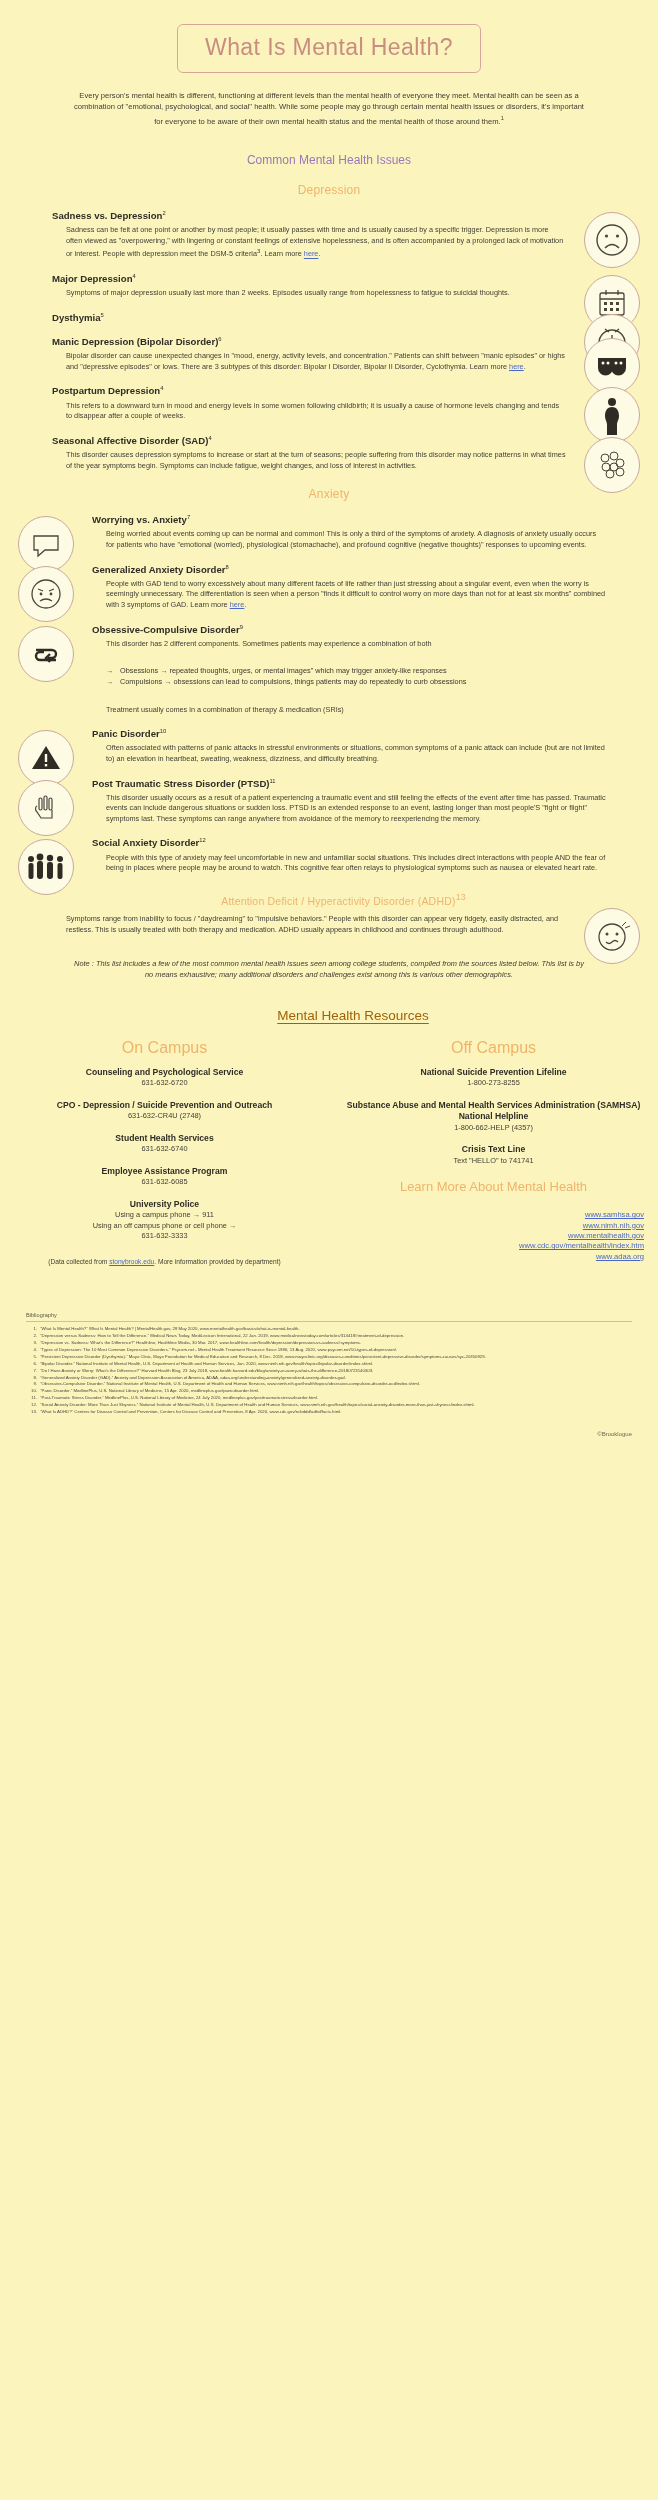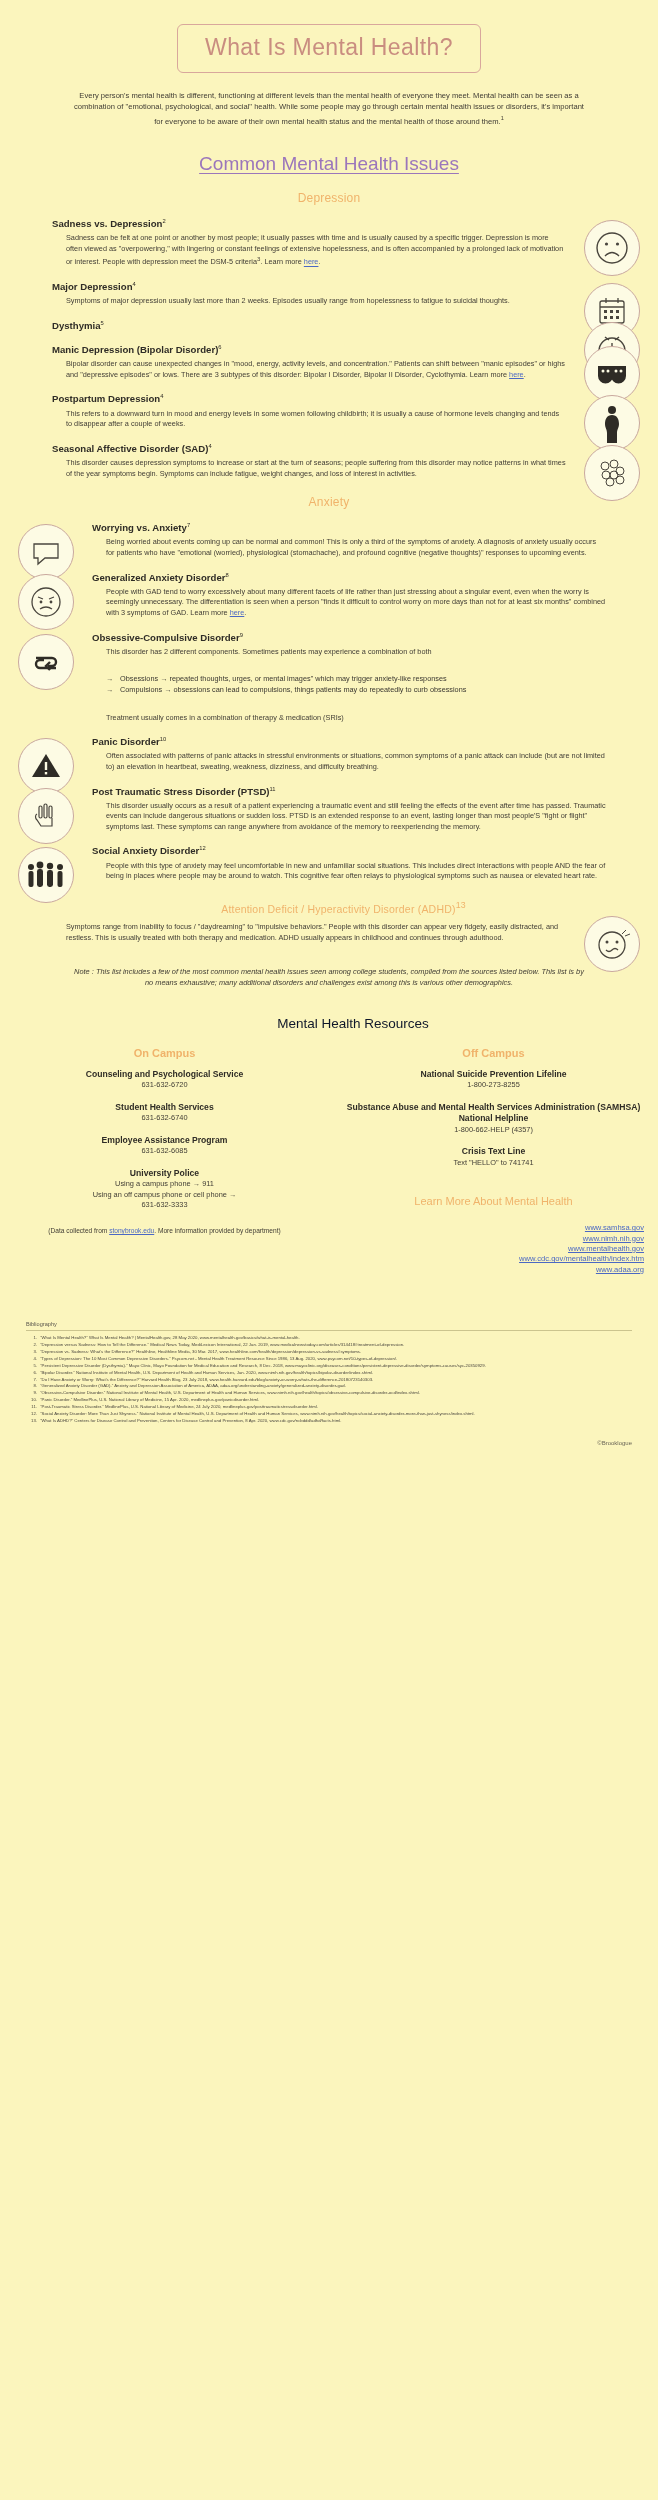--- a/index.html
+++ b/index.html
@@ -34,23 +34,22 @@
     line-height: 11.4px;
     text-align: center;
     color: #3f3b33;
   }
   .intro sup { font-size: 5.6px; }
 
   
   .section-title {
     text-align: center;
     margin-top: 26px;
-    font-size: 19px;
+    font-size: 12px;
     color: #9b76bb;
-    text-decoration: underline;
     text-underline-offset: 3px;
   }
   .cat-title {
     text-align: center;
     margin-top: 16px;
     font-size: 12px;
     color: #f0b36b;
     letter-spacing: .2px;
   }
   .cat-title.adhd { font-size: 10.5px; margin-top: 18px; margin-left: 29px; }
@@ -103,40 +102,41 @@
     line-height: 11px;
     text-align: center;
     color: #3f3b33;
   }
 
   
   .res-title {
     text-align: center;
     margin-top: 28px;
     font-size: 13.5px;
-    color: #0f172a;
+    color: #a16207;
+    text-decoration: underline;
     text-underline-offset: 3px;
     padding-left: 48px;
   }
   .res-cols { display: flex; margin-top: 16px; }
   .res-col { width: 50%; text-align: center; padding: 0 14px; }
   .res-col h4 {
-    font-size: 11px;
+    font-size: 16px;
     color: #f0b36b;
-    font-weight: bold;
+    font-weight: normal;
     margin-bottom: 10px;
   }
   .res-item { margin-bottom: 11px; }
   .res-item .nm { font-size: 8.6px; font-weight: bold; color: #2f2c26; line-height: 11.6px; }
   .res-item .dt { font-size: 7.4px; color: #413d35; line-height: 10.4px; }
 
   .learn-title {
     text-align: center;
-    margin-top: 27px;
-    font-size: 11px;
+    margin-top: 13px;
+    font-size: 13px;
     color: #f0b36b;
   }
   .learn-links { text-align: right; margin-top: 16px; }
   .learn-links a {
     display: block;
     font-size: 7.6px;
     color: #4b68c4;
     text-decoration: underline;
     line-height: 10.4px;
   }
@@ -379,20 +379,24 @@
   <p class="note">Note : This list includes a few of the most common mental health issues seen among college students, compiled from the sources listed below. This list is by no means exhaustive; many additional disorders and challenges exist among this is various other demographics.</p>
 
   <div class="res-title">Mental Health Resources</div>
 
   <div class="res-cols">
     <div class="res-col">
       <h4>On Campus</h4>
       <div class="res-item">
         <div class="nm">Counseling and Psychological Service</div>
         <div class="dt">631-632-6720</div>
+      </div>
+      <div class="res-item">
+        <div class="nm">CPO - Depression / Suicide Prevention and Outreach</div>
+        <div class="dt">631-632-CR4U (2748)</div>
       </div>
       <div class="res-item">
         <div class="nm">Student Health Services</div>
         <div class="dt">631-632-6740</div>
       </div>
       <div class="res-item">
         <div class="nm">Employee Assistance Program</div>
         <div class="dt">631-632-6085</div>
       </div>
       <div class="res-item">

